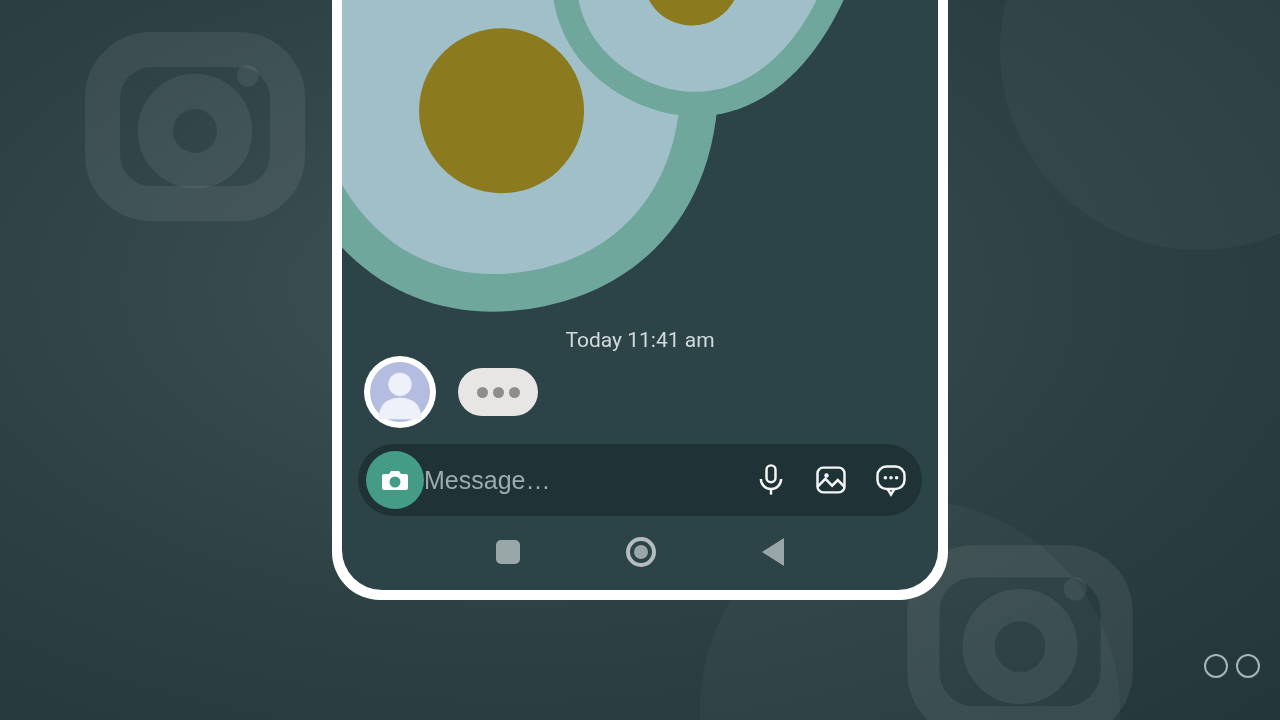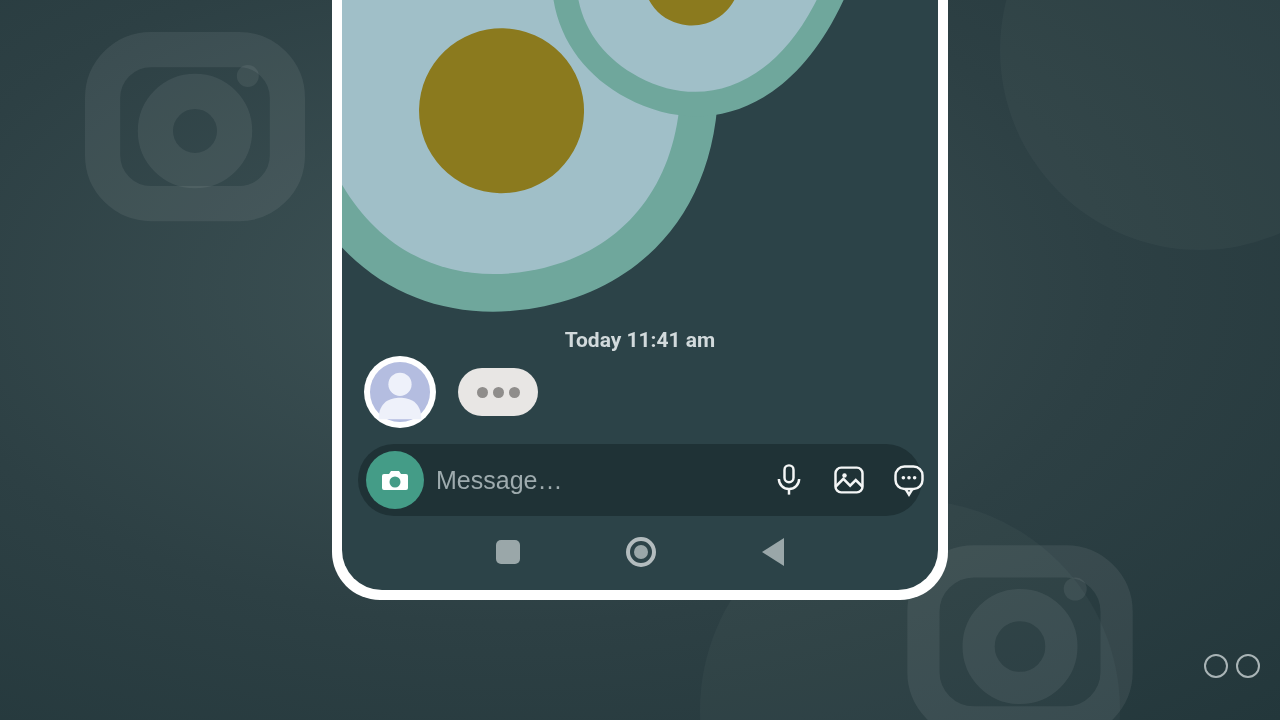--- a/index.html
+++ b/index.html
@@ -67,21 +67,21 @@
   .avo.big { left: -110px; top: -240px; width: 500px; height: 660px; transform: rotate(-10deg); }
   .avo.small { left: 190px; top: -200px; width: 380px; height: 420px; transform: rotate(28deg); }
 
   .timestamp {
     position: absolute;
     top: 418px;
     left: 0; right: 0;
     text-align: center;
     color: #d2dadc;
     font-size: 21px;
-    font-weight: 700;
+    font-weight: 400;
   }
 
   .msg-row {
     position: absolute;
     top: 446px;
     left: 22px;
     display: flex;
     align-items: center;
     gap: 22px;
   }
@@ -115,21 +115,20 @@
   .compose {
     position: absolute;
     bottom: 74px;
     left: 16px; right: 16px;
     height: 72px;
     background: #1f3236;
     border-radius: 38px;
     display: flex;
     align-items: center;
     padding: 0 12px 0 8px;
-    gap: 12px;
   }
   .camera-btn {
     width: 58px; height: 58px;
     background: #449c87;
     border-radius: 50%;
     display: flex;
     align-items: center;
     justify-content: center;
     flex-shrink: 0;
     cursor: pointer;

